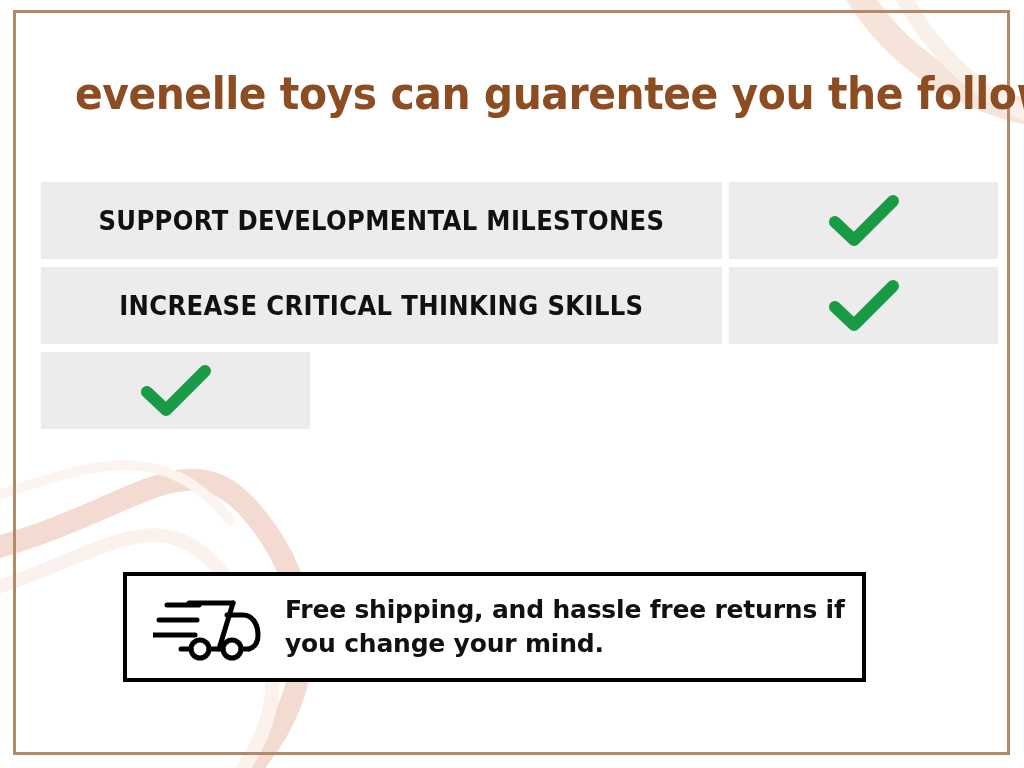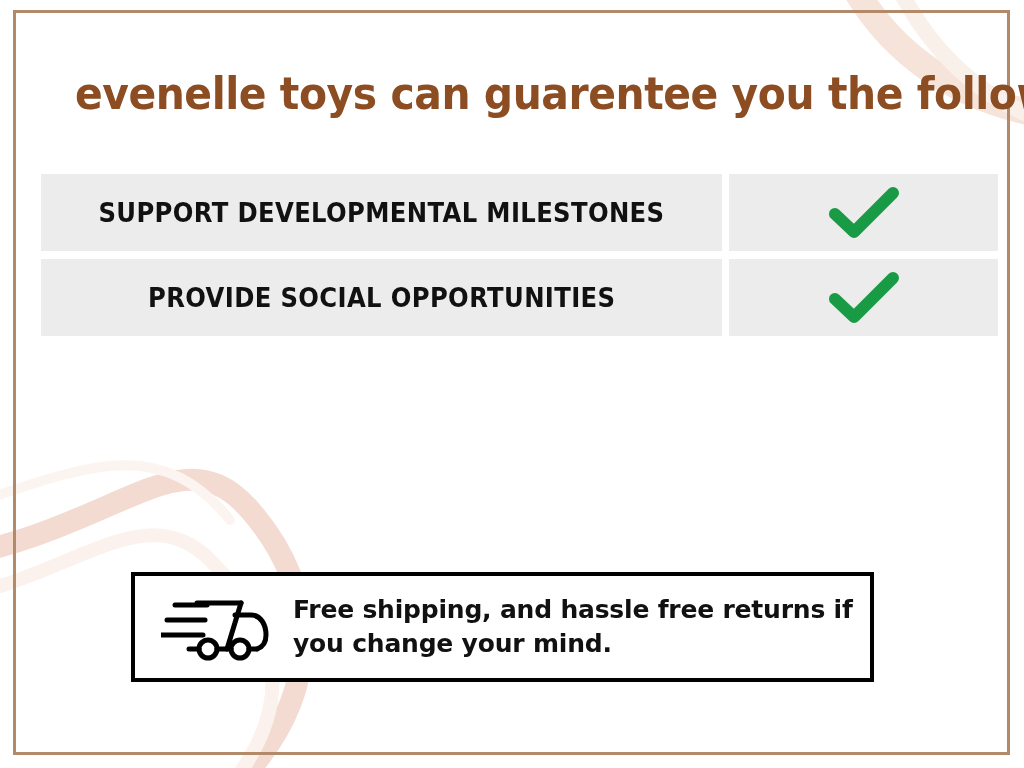--- a/index.html
+++ b/index.html
@@ -62,21 +62,21 @@
     letter-spacing: -0.5px;
     transform: scaleX(0.93);
     transform-origin: center center;
     white-space: nowrap;
   }
 
   
   .guarantee-table {
     position: absolute;
     left: 41px;
-    top: 174px;
+    top: 182px;
     width: 957px;
     text-align: right;
   }
 
   .g-row {
     display: flex;
     gap: 7px;
     margin-bottom: 8px;
     height: 77px;
   }
@@ -121,21 +121,20 @@
     position: absolute;
     left: 123px;
     top: 572px;
     width: 743px;
     height: 110px;
     border: 4px solid #000000;
     background: #ffffff;
     display: flex;
     align-items: center;
     padding-left: 26px;
-    margin-left: 8px;
   }
 
   .truck-icon {
     flex: 0 0 auto;
     margin-right: 24px;
   }
 
   .shipping-text {
     font-family: "DejaVu Sans", sans-serif;
     font-weight: bold;
@@ -175,32 +174,39 @@
         <span class="g-label-text">SUPPORT DEVELOPMENTAL MILESTONES</span>
       </div>
       <div class="g-check-cell">
         <svg class="check-icon" width="70" height="52" viewBox="0 0 70 52" xmlns="http://www.w3.org/2000/svg">
           <path d="M 6 27 L 25 45 L 64 6" fill="none" stroke="#199a45" stroke-width="12" stroke-linecap="round" stroke-linejoin="round"></path>
         </svg>
       </div>
     </div>
 
 
-
     <div class="g-row">
       <div class="g-label-cell">
-        <span class="g-label-text">PROVIDE SOCIAL OPPORTUNITIES</span>
+        <span class="g-label-text">INCREASE CRITICAL THINKING SKILLS</span>
       </div>
       <div class="g-check-cell">
         <svg class="check-icon" width="70" height="52" viewBox="0 0 70 52" xmlns="http://www.w3.org/2000/svg">
           <path d="M 6 27 L 25 45 L 64 6" fill="none" stroke="#199a45" stroke-width="12" stroke-linecap="round" stroke-linejoin="round"></path>
         </svg>
       </div>
     </div>
 
+    <div class="g-row">
+      <div class="g-check-cell">
+        <svg class="check-icon" width="70" height="52" viewBox="0 0 70 52" xmlns="http://www.w3.org/2000/svg">
+          <path d="M 6 27 L 25 45 L 64 6" fill="none" stroke="#199a45" stroke-width="12" stroke-linecap="round" stroke-linejoin="round"></path>
+        </svg>
+      </div>
+    </div>
+
   </div>
 
   <div class="shipping-box">
 
     <svg class="truck-icon" width="108" height="68" viewBox="0 0 108 68" xmlns="http://www.w3.org/2000/svg">
       <g fill="none" stroke="#000000" stroke-width="5" stroke-linecap="round" stroke-linejoin="round">
 
         <line x1="14" y1="12" x2="46" y2="12"></line>
         <line x1="6" y1="27" x2="44" y2="27"></line>
         <line x1="0" y1="42" x2="42" y2="42"></line>

